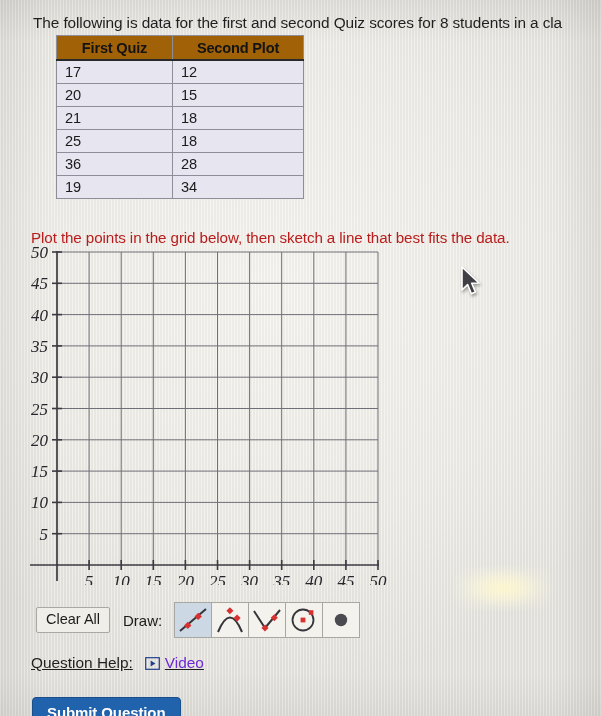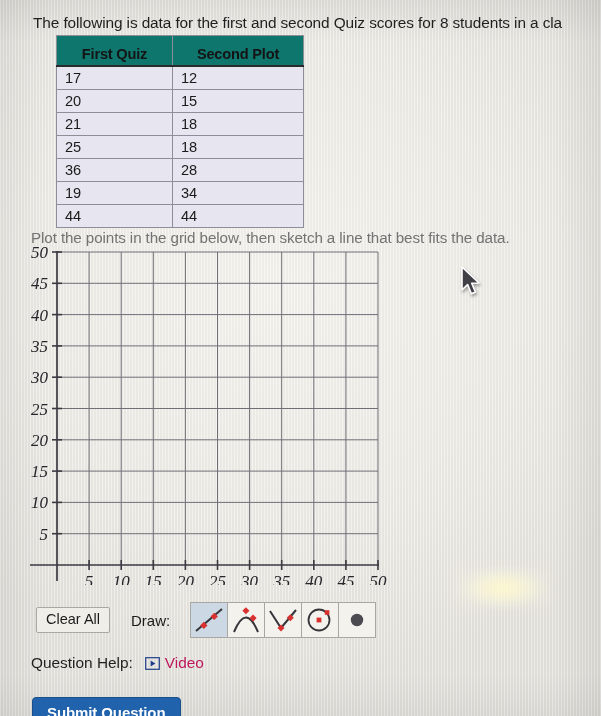--- a/index.html
+++ b/index.html
@@ -58,24 +58,24 @@
   
   .data-table {
     position: absolute;
     left: 56px;
     top: 35px;
     border-collapse: collapse;
     font-size: 14.6px;
     background: #e6e4ee;
   }
   .data-table th {
-    background: #0f766e;
+    background: #a16207;
     border: 1px solid #8e8e99;
     border-bottom: 2.5px solid #2a2a2a;
-    padding: 10px 8px 3px 8px;
+    padding: 4px 8px 3px 8px;
     font-weight: 700;
     text-align: center;
     color: #141414;
     letter-spacing: -0.2px;
   }
   .data-table th.col1 { width: 99px; }
   .data-table th.col2 { width: 114px; }
   .data-table td {
     border: 1px solid #8e8e99;
     padding: 1px 9px 2px 8px;
@@ -86,21 +86,21 @@
   }
 
   
   .prompt {
     position: absolute;
     left: 31px;
     top: 229px;
     font-size: 15.2px;
     white-space: nowrap;
     letter-spacing: -0.1px;
-    color: #737373;
+    color: #b91c1c;
   }
 
   
   #graph {
     position: absolute;
     left: 0px;
     top: 245px;
     width: 400px;
     height: 340px;
   }
@@ -113,21 +113,21 @@
     fill: #25252b;
   }
 
   
   #toolbar {
     position: absolute;
     left: 36px;
     top: 602px;
     display: flex;
     align-items: center;
-    gap: 12px;
+    gap: 4px;
   }
   #clear-all {
     font-family: "Liberation Sans", sans-serif;
     font-size: 14.5px;
     color: #1b1b1b;
     background: #f0eee9;
     border: 1px solid #aaa8a2;
     border-radius: 2px;
     padding: 4px 9px 5px 9px;
     line-height: 1;
@@ -162,24 +162,25 @@
   
   #question-help {
     position: absolute;
     left: 31px;
     top: 654px;
     display: flex;
     align-items: flex-start;
     font-size: 15.4px;
     color: #1f1f1f;
     white-space: nowrap;
+    text-decoration: underline;
   }
   #qh-label { margin-right: 12px; }
   .help-link {
-    color: #be185d;
+    color: #6d28d9;
     text-decoration: none;
     cursor: pointer;
     display: inline-flex;
     align-items: center;
     margin-right: 14px;
   }
   .help-link .glyph-box {
     display: inline-flex;
     align-items: center;
     justify-content: center;
@@ -246,24 +247,20 @@
           <td>25</td>
           <td>18</td>
         </tr>
         <tr>
           <td>36</td>
           <td>28</td>
         </tr>
         <tr>
           <td>19</td>
           <td>34</td>
-        </tr>
-        <tr>
-          <td>44</td>
-          <td>44</td>
         </tr>
       </tbody>
   </table>
 
   <div class="prompt">Plot the points in the grid below, then sketch a line that best fits the data.</div>
 
   <div id="graph">
     <svg width="400" height="340" viewBox="0 0 400 340" xmlns="http://www.w3.org/2000/svg">
       <g id="grid-lines">
           <line x1="89.1" y1="7" x2="89.1" y2="320" stroke="#6f6f78" stroke-width="1"></line>

